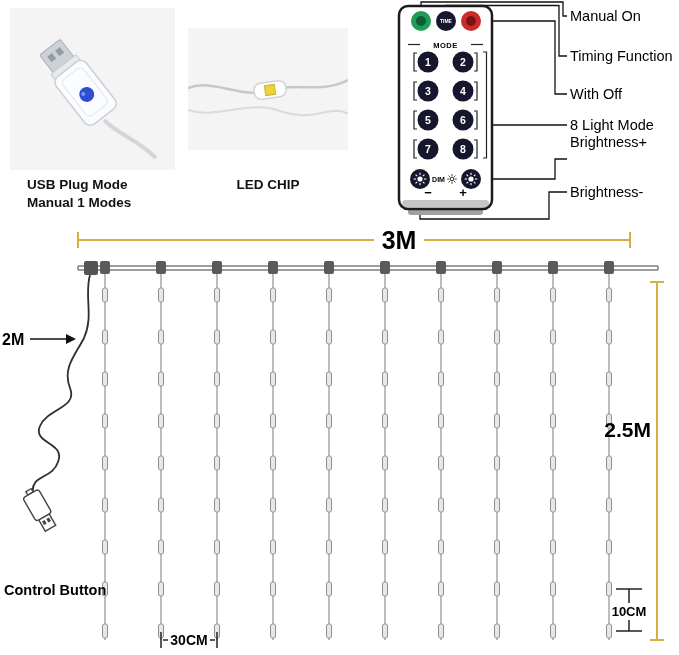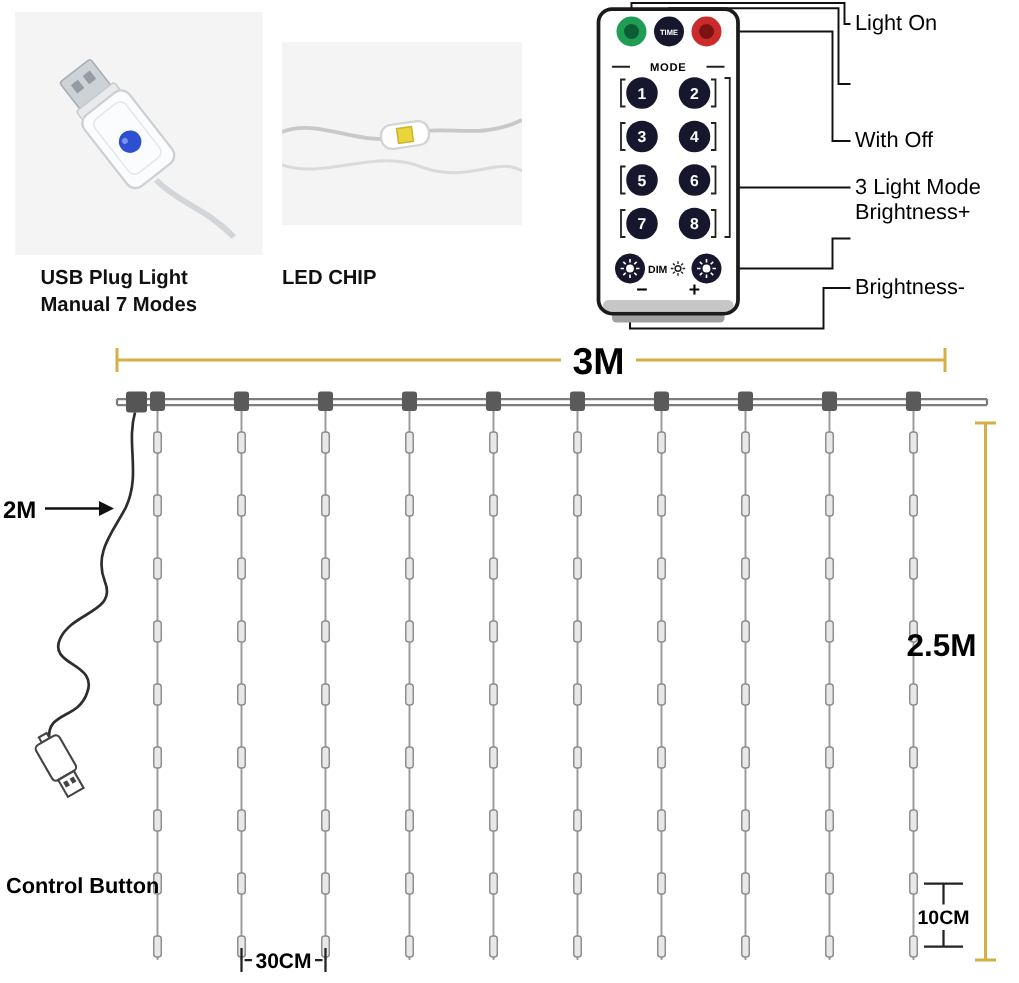--- a/index.html
+++ b/index.html
@@ -2,21 +2,21 @@
 <html><head>
 <meta charset="utf-8">
 <style>
   *{margin:0;padding:0;box-sizing:border-box}
   html,body{background:#fff}
   body{font-family:"Liberation Sans",sans-serif;color:#000}
   #page{position:relative;width:679px;height:655px;background:#fff;overflow:hidden}
   .photo{position:absolute;background:#f4f4f5}
   .photo svg{display:block}
   .caption{position:absolute;font-weight:bold;font-size:13.5px;color:#111;line-height:1.3}
-  .caption.center{}
+  .caption.center{text-align:center}
   .callout{position:absolute;left:570px;font-size:14.5px;color:#000;height:18px;line-height:18px;white-space:nowrap}
   svg.layer{position:absolute;display:block}
   text{font-family:"Liberation Sans",sans-serif}
 </style>
 </head>
 <body>
 
 <div id="page">
 
   <div class="photo" style="left:10px;top:8px;width:165px;height:162px">
@@ -28,22 +28,22 @@
         <rect x="2" y="-56" width="6" height="7" fill="#959ca3"></rect>
         <rect x="-16" y="-40" width="32" height="8" rx="2" fill="#e8eaec" stroke="#c7cacd"></rect>
         <rect x="-19" y="-34" width="38" height="60" rx="7" fill="#fbfcfd" stroke="#ccd0d4" stroke-width="1.5"></rect>
         <rect x="-13" y="-28" width="26" height="46" rx="5" fill="none" stroke="#e3e6e9"></rect>
         <circle cx="0" cy="-2" r="7.5" fill="#2d4fd0"></circle>
         <circle cx="-2.5" cy="-4.5" r="2" fill="#7a93ef"></circle>
       </g>
     </svg>
   </div>
   <div class="caption" style="left:27px;top:176px">
-    <div>USB Plug Light</div>
-    <div>Manual 7 Modes</div>
+    <div>USB Plug Mode</div>
+    <div>Manual 1 Modes</div>
   </div>
 
   <div class="photo" style="left:188px;top:28px;width:160px;height:122px">
     <svg width="160" height="122" viewBox="0 0 160 122">
       <path d="M0,60 C25,50 55,72 82,62 C108,54 132,66 160,52" stroke="#c6c8ca" stroke-width="2.5" fill="none"></path>
       <path d="M0,82 C30,92 62,70 95,84 C125,94 145,76 160,86" stroke="#d8dadc" stroke-width="2" fill="none"></path>
       <g transform="translate(82,62) rotate(-8)">
         <rect x="-16" y="-8" width="32" height="16" rx="7" fill="#ffffff" stroke="#d2d4d6" stroke-width="1.5"></rect>
         <rect x="-5" y="-5" width="10" height="10" fill="#ead43c" stroke="#cdb52a"></rect>
       </g>
@@ -166,23 +166,24 @@
     <text x="43.5" y="182" font-size="7" font-weight="bold" text-anchor="middle">DIM</text>
     <use href="#sun-dark" x="57" y="179"></use>
     <g>
       <circle cx="76" cy="179" r="10" fill="#16162c"></circle>
       <use href="#sun-white" x="76" y="179"></use>
     </g>
     <text x="33" y="197" font-size="13" font-weight="bold" text-anchor="middle">−</text>
     <text x="68" y="197" font-size="13" font-weight="bold" text-anchor="middle">+</text>
   </svg>
 
-  <div class="callout" style="top:7px">Light On</div>
+  <div class="callout" style="top:7px">Manual On</div>
+  <div class="callout" style="top:47px">Timing Function</div>
   <div class="callout" style="top:85px">With Off</div>
-  <div class="callout" style="top:116px">3 Light Mode</div>
+  <div class="callout" style="top:116px">8 Light Mode</div>
   <div class="callout" style="top:133px">Brightness+</div>
   <div class="callout" style="top:183px">Brightness-</div>
 
   <svg class="layer" style="left:0;top:228px" width="679" height="427" viewBox="0 0 679 427">
     <defs>
       <g id="strand">
         <rect x="-5" y="33" width="10" height="13" rx="2" fill="#5a5a5a"></rect>
         <line x1="0" y1="46" x2="0" y2="412" stroke="#9a9a9a" stroke-width="1.3"></line>
         <g fill="#e8e8e8" stroke="#8f8f8f" stroke-width="1">
           <rect x="-2.5" y="60" width="5" height="14" rx="2"></rect>

